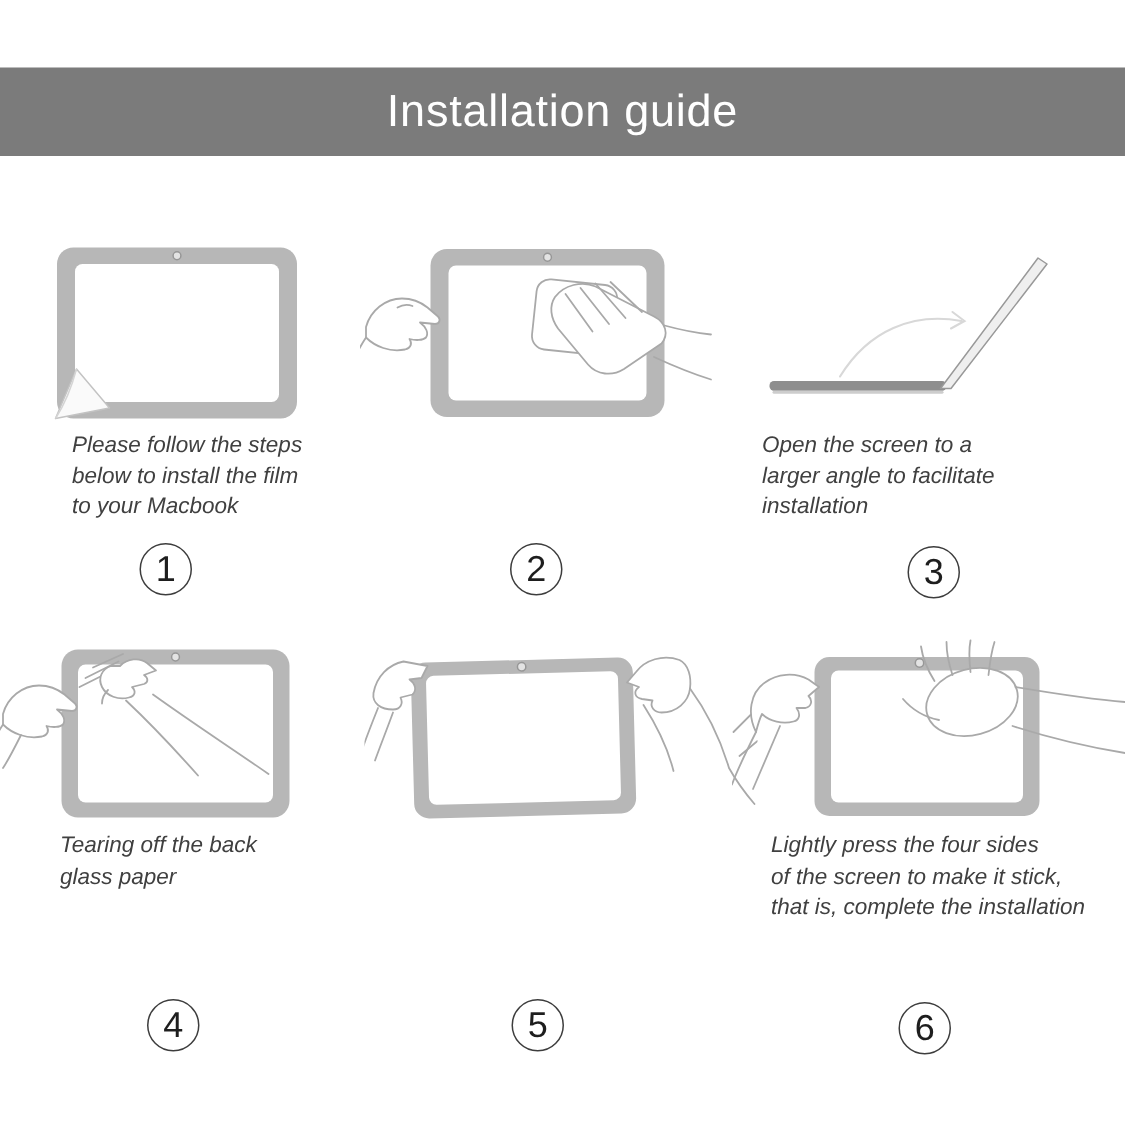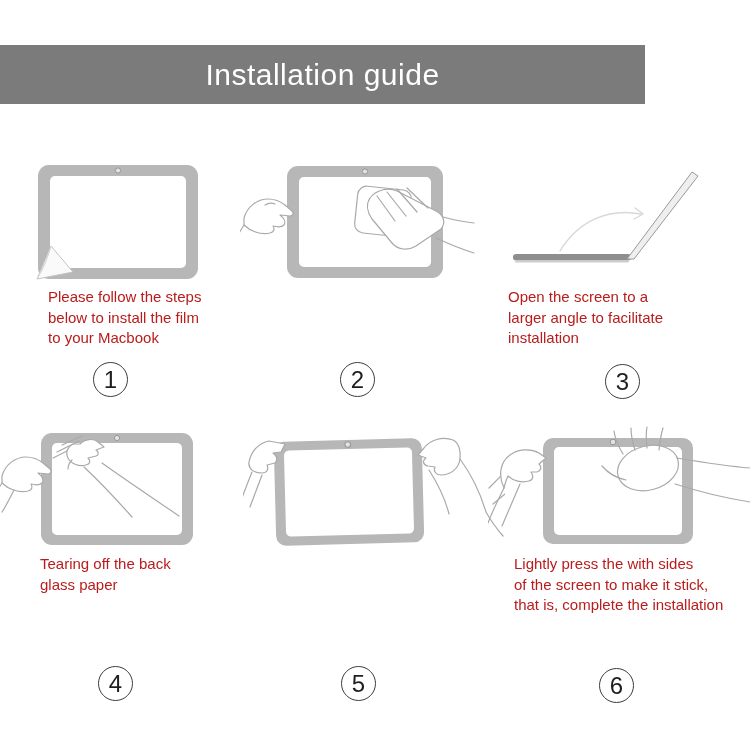--- a/index.html
+++ b/index.html
@@ -1,22 +1,22 @@
 <!DOCTYPE html>
 <html><head>
 <meta charset="utf-8">
 <style>
   html,body{margin:0;padding:0;background:#ffffff;}
   .page{position:relative;width:750px;height:750px;background:#ffffff;overflow:hidden;
         font-family:"Liberation Sans","DejaVu Sans",sans-serif;}
-  .header{position:absolute;left:0;top:45px;width:645px;height:59px;background:#7b7b7b;
+  .header{position:absolute;left:0;top:45px;width:750px;height:59px;background:#7b7b7b;
           display:flex;align-items:center;justify-content:center;}
   .header span{color:#ffffff;font-size:30px;letter-spacing:0.5px;}
   .illus{position:absolute;}
-  .caption{position:absolute;font-size:15px;line-height:20.5px;color:#b91c1c;white-space:pre-line;}
+  .caption{position:absolute;font-size:15px;line-height:20.5px;color:#404040;white-space:pre-line;font-style:italic;}
   .badge{position:absolute;width:35px;height:35px;border:1.5px solid #3d3d3d;border-radius:50%;
          display:flex;align-items:center;justify-content:center;box-sizing:border-box;}
   .badge span{font-size:24px;color:#1e1e1e;line-height:1;}
   .hand{fill:#ffffff;stroke:#a9a9a9;stroke-width:1.2;stroke-linejoin:round;stroke-linecap:round;}
   .ln{fill:none;stroke:#a9a9a9;stroke-width:1.2;stroke-linecap:round;}
   .faint{fill:none;stroke:#d8d8d8;stroke-width:1.4;stroke-linecap:round;}
   .cam{fill:#e3e3e3;stroke:#979797;stroke-width:1;}
 </style>
 </head>
 <body>
@@ -123,20 +123,20 @@
     <g>
       <path class="hand" d="M16,62 C10,50 12,36 22,29 C30,23 42,22 51,27 L58,32 L51,38 C54,41 53,45 49,46 L43,46 C46,50 45,54 41,55 C34,57 25,55 20,50 C18,54 17,58 16,62 Z"></path>
       <path class="ln" d="M16,62 C10,74 4,86 0,97 M32,58 C26,72 20,86 14,100"></path>
     </g>
     <g>
       <ellipse class="hand" cx="160" cy="42" rx="31" ry="22" transform="rotate(-15 160 42)"></ellipse>
       <path class="ln" d="M135,28 C130,20 127,12 126,5 M147,24 C144,15 143,8 143,2 M159,22 C158,13 158,6 159,1 M171,24 C172,15 173,8 175,2 M138,54 C128,52 120,47 114,40"></path>
       <path class="ln" d="M189,32 C213,36 237,40 262,42 M187,58 C212,66 237,72 262,76"></path>
     </g>
   </svg>
-  <div class="caption" style="left:514px;top:554px">Lightly press the with sides
+  <div class="caption" style="left:514px;top:554px">Lightly press the four sides
 of the screen to make it stick,
 that is, complete the installation</div>
   <div class="badge" style="left:599px;top:668px">
     <span>6</span>
   </div>
 
 </div>
 
 </body></html>

